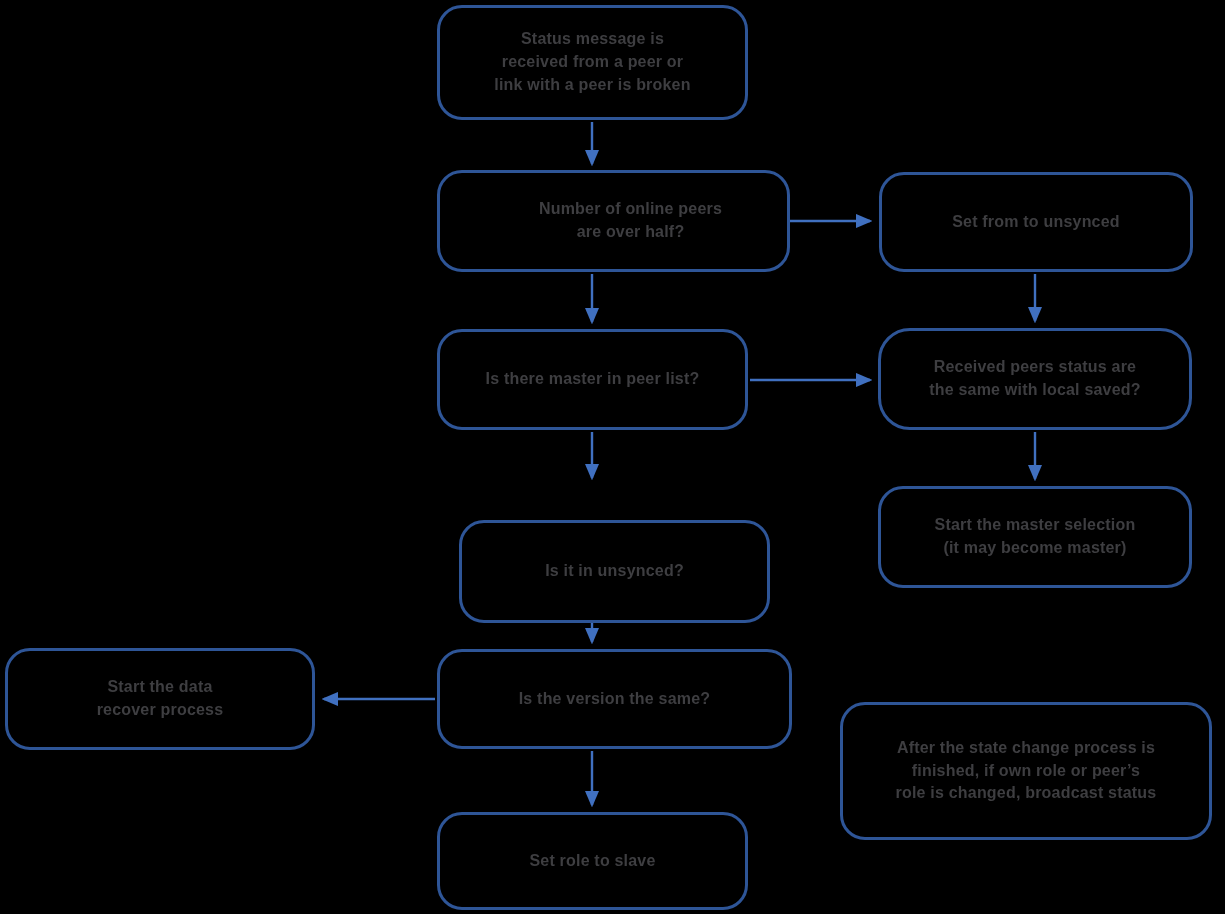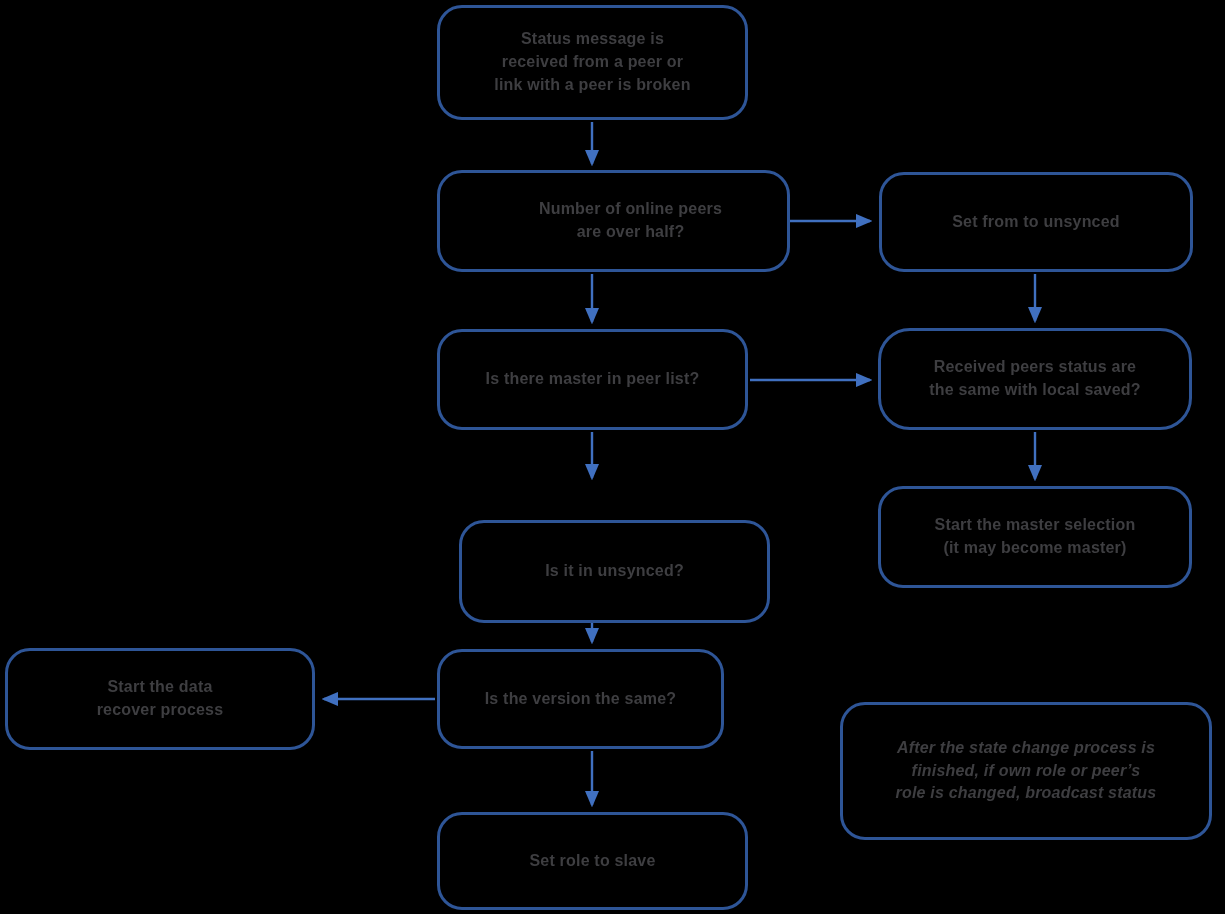--- a/index.html
+++ b/index.html
@@ -99,27 +99,27 @@
   <div class="node" style="left:878px; top:486px; width:314px; height:102px;">
     <span class="node-label">Start the master selection
 (it may become master)</span>
   </div>
 
   <div class="node" style="left:5px; top:648px; width:310px; height:102px;">
     <span class="node-label">Start the data
 recover process</span>
   </div>
 
-  <div class="node" style="left:437px; top:649px; width:287px; height:100px;">
+  <div class="node" style="left:437px; top:649px; width:355px; height:100px;">
     <span class="node-label">Is the version the same?</span>
   </div>
 
   <div class="node" style="left:437px; top:812px; width:311px; height:98px;">
     <span class="node-label">Set role to slave</span>
   </div>
 
-  <div class="node" style="left:840px; top:702px; width:372px; height:138px;font-style:italic;">
+  <div class="node" style="left:840px; top:702px; width:372px; height:138px;">
     <span class="node-label">After the state change process is
 finished, if own role or peer’s
 role is changed, broadcast status</span>
   </div>
 
 </div>
 
 </body></html>

